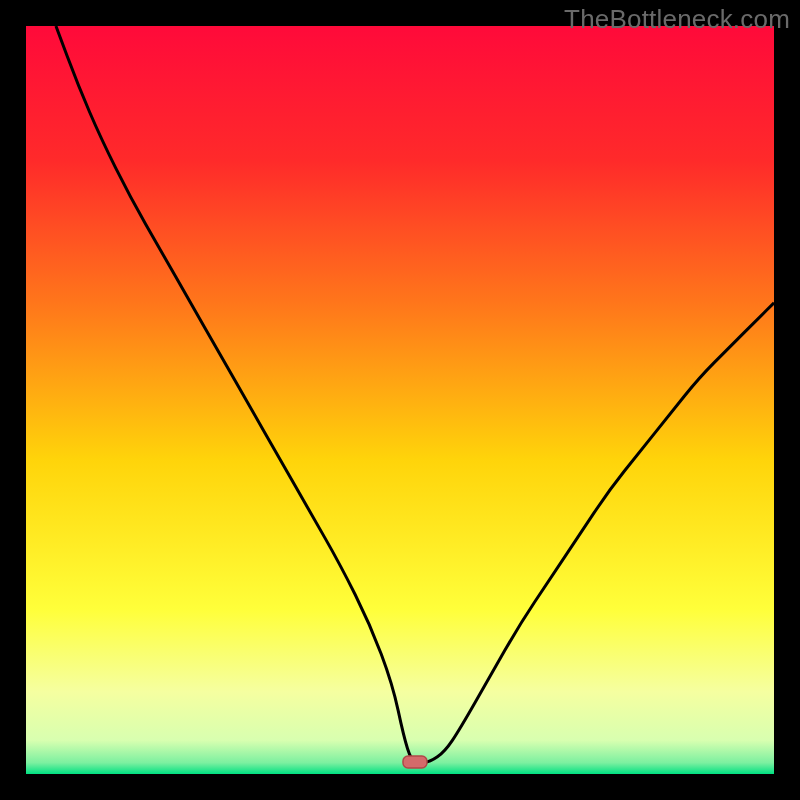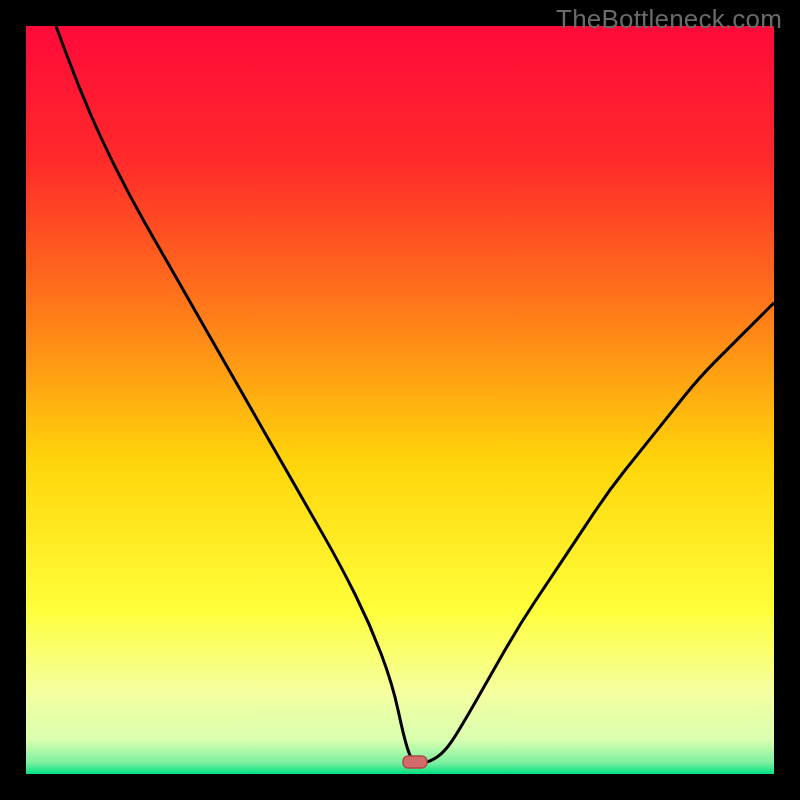--- a/index.html
+++ b/index.html
@@ -13,21 +13,21 @@
   }
   .frame {
     position: relative;
     width: 800px;
     height: 800px;
     background: #000;
   }
   .watermark {
     position: absolute;
     top: 4px;
-    right: 18px;
+    right: 10px;
     color: #6a6a6a;
     font-size: 26px;
     font-weight: 400;
     letter-spacing: 0.2px;
     z-index: 5;
     user-select: none;
   }
   .plot-area {
     position: absolute;
     left: 26px;

